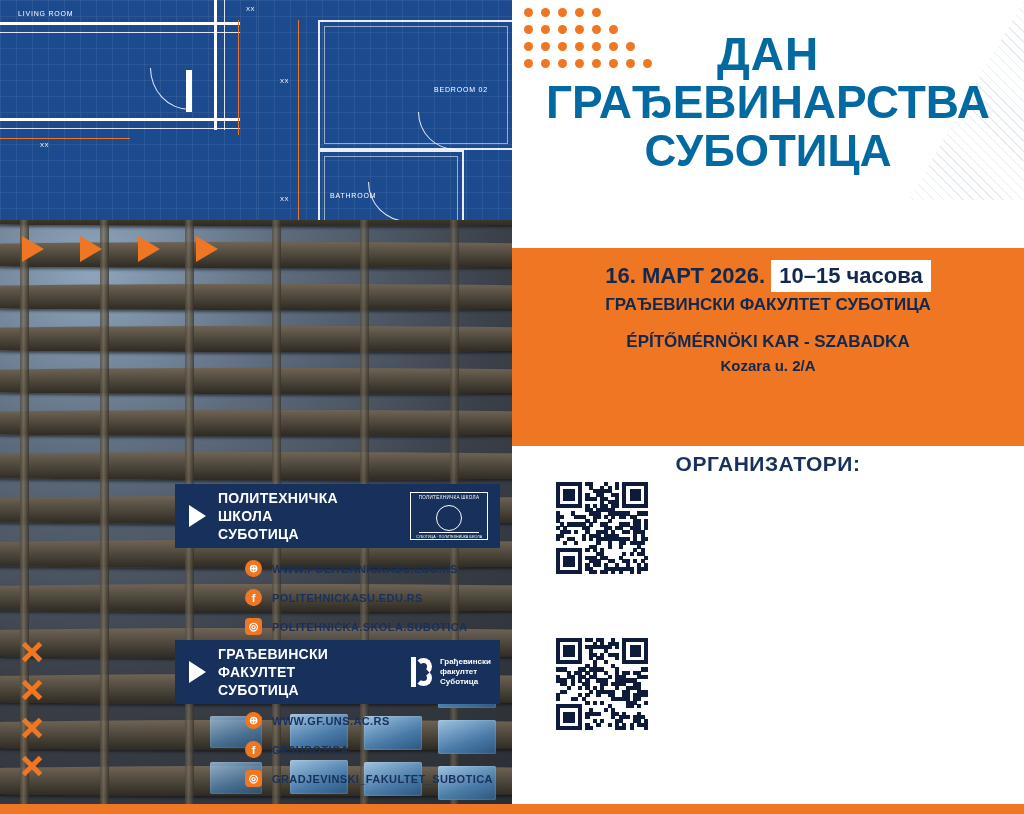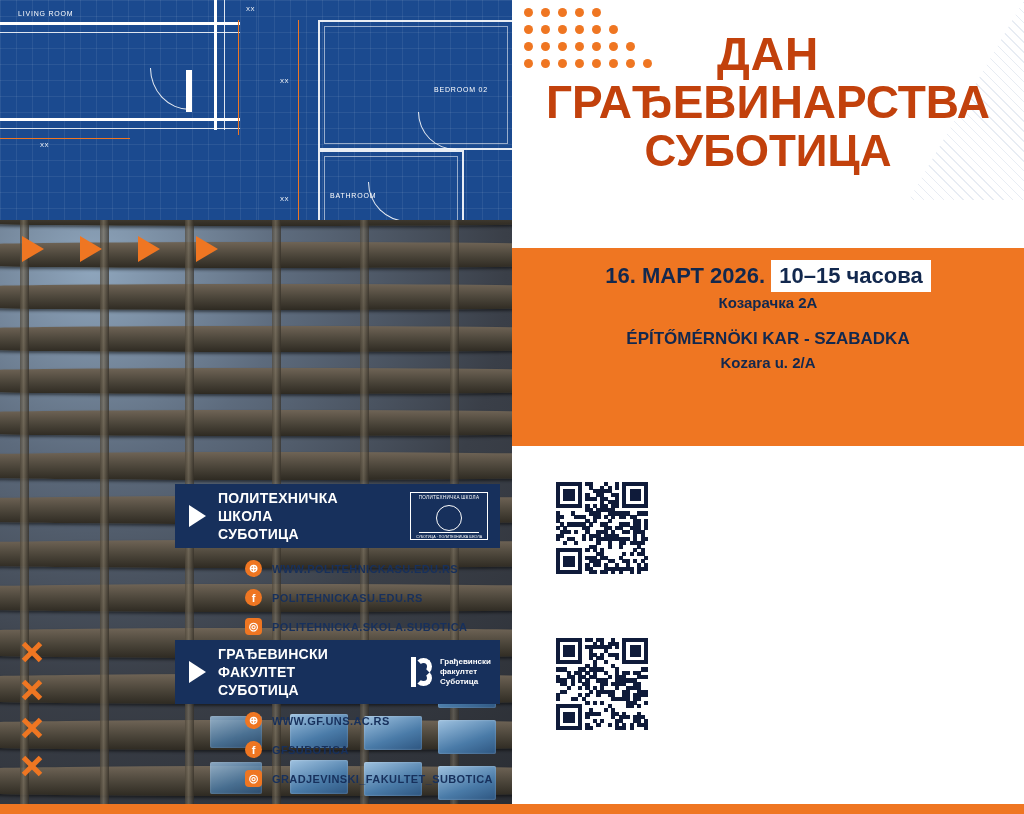--- a/index.html
+++ b/index.html
@@ -150,21 +150,21 @@
     grid-template-columns: repeat(8, 17px);
     grid-auto-rows: 17px;
     z-index: 3;
   }
   .dot { width: 9px; height: 9px; border-radius: 50%; background: #ef7622; }
   .dot.off { background: transparent; }
 
   .title-block {
     position: absolute; left: 0; top: 30px; width: 512px;
     text-align: center;
-    color: #c2410c;
+    color: #0369a1;
   }
   .t1 { font-size: 46px; font-weight: bold; letter-spacing: 1px; line-height: 1.05; }
   .t2 { font-size: 46px; font-weight: bold; letter-spacing: 0px; line-height: 1.05; }
   .t3 { font-size: 44px; font-weight: bold; letter-spacing: 0px; line-height: 1.1; }
 
   .orange-band {
     position: absolute; left: 0; top: 248px; width: 512px; height: 198px;
     background: #ef7622;
     color: #12284e;
     text-align: center;
@@ -414,26 +414,27 @@
       <div class="t1">ДАН</div>
       <div class="t2">ГРАЂЕВИНАРСТВА</div>
       <div class="t3">СУБОТИЦА</div>
     </div>
 
     <div class="orange-band">
       <div class="row-date">
         <span>16. МАРТ 2026.</span>
         <span class="hl">10–15 часова</span>
       </div>
-      <div class="row-sub2">Козарачка 2А</div>
+      <div class="row-sub">ГРАЂЕВИНСКИ ФАКУЛТЕТ СУБОТИЦА</div>
       <div class="gap"></div>
       <div class="row-sub">ÉPÍTŐMÉRNÖKI KAR - SZABADKA</div>
       <div class="row-sub2">Kozara u. 2/A</div>
     </div>
 
+    <div class="org-title">ОРГАНИЗАТОРИ:</div>
   </div>
 
   <div class="org-card" id="org1">
     <div class="play"></div>
     <div class="org-name">
       <div>ПОЛИТЕХНИЧКА</div>
       <div>ШКОЛА</div>
       <div>СУБОТИЦА</div>
     </div>
     <div class="logo-box">

